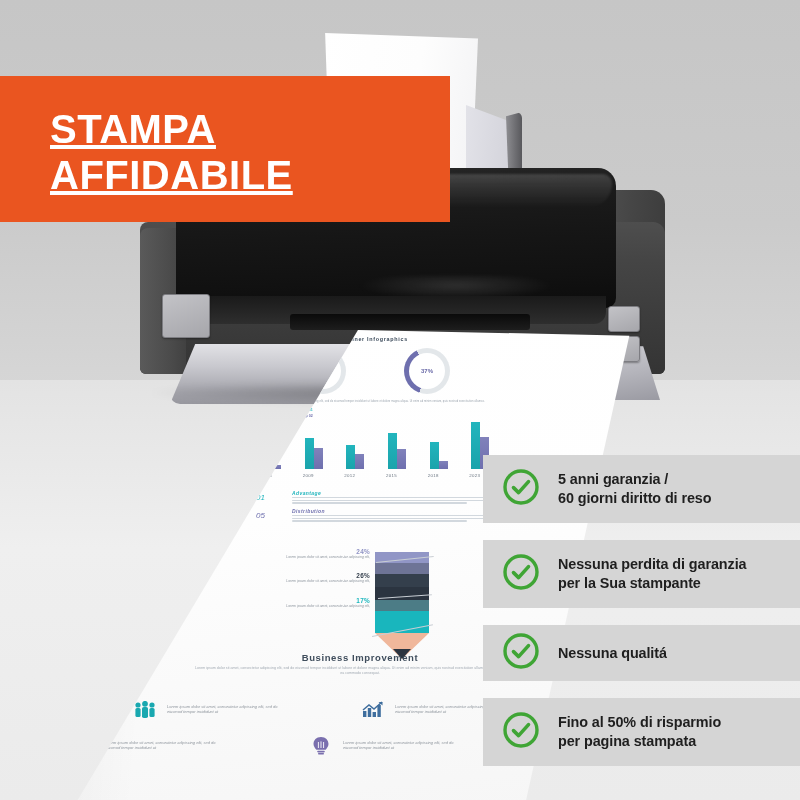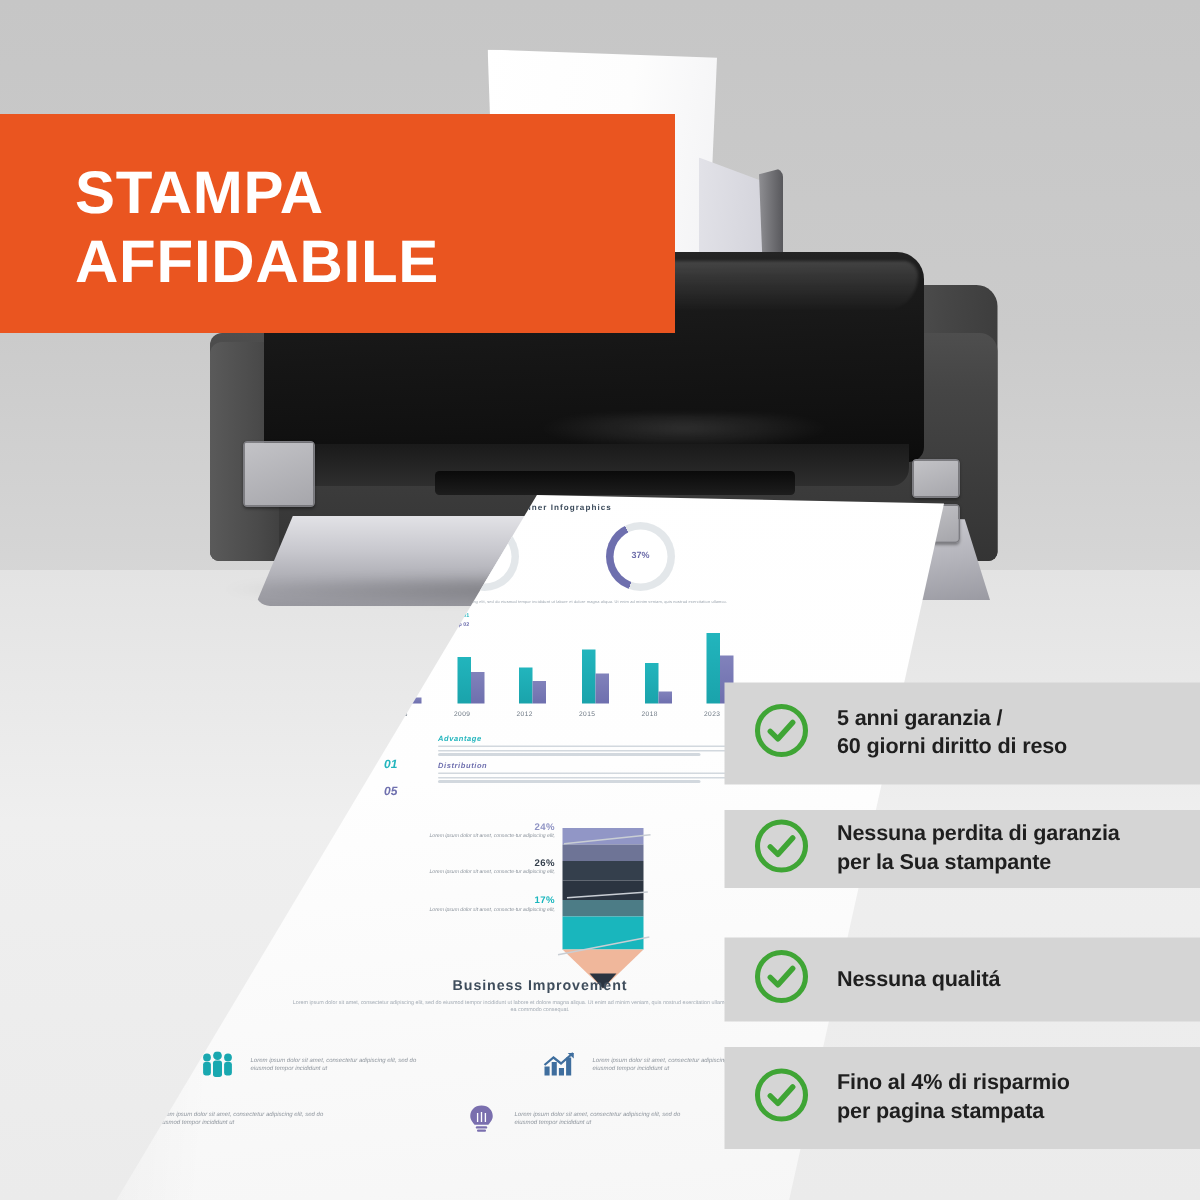--- a/index.html
+++ b/index.html
@@ -105,21 +105,21 @@
 
   .bars{position:absolute;left:196px;top:86px;width:250px;height:62px;}
   .barpair{position:absolute;bottom:9px;}
   .bar{position:absolute;bottom:0;width:9px;}
   .bar.t{background:linear-gradient(180deg,#22b5bd,#1aa3ab);left:0;}
   .bar.p{background:linear-gradient(180deg,#8182bb,#6e6fae);left:9px;}
   .yr{position:absolute;bottom:0;font-size:4.4px;color:#6b7682;letter-spacing:.3px;}
 
   .numlist{position:absolute;left:196px;top:160px;width:250px;}
   .nl-row{position:relative;height:18px;}
-  .nl-num{position:absolute;left:0;top:15px;font-size:8px;font-style:italic;font-weight:bold;}
+  .nl-num{position:absolute;left:0;top:3px;font-size:8px;font-style:italic;font-weight:normal;}
   .nl-head{position:absolute;left:36px;top:0;font-size:5px;font-weight:bold;font-style:italic;letter-spacing:.4px;}
   .nl-lines{position:absolute;left:36px;top:7px;right:0;}
   .nl-lines i{display:block;height:1.3px;background:#d2d8de;margin-bottom:1.4px;border-radius:1px;}
 
   .funnel{position:absolute;left:315px;top:222px;width:54px;}
   .fseg{width:54px;}
 
   .fpcts{position:absolute;left:170px;top:218px;width:140px;text-align:right;}
   .fp-row{margin-bottom:13px;}
   .fp-num{font-size:6.4px;font-weight:bold;letter-spacing:.3px;}
@@ -131,30 +131,30 @@
   .biz-para{position:absolute;left:300px;top:336px;transform:translateX(-50%);width:330px;
      font-size:3.6px;line-height:4.8px;color:#a3abb4;text-align:center;}
 
   .icrow{position:absolute;display:flex;align-items:center;gap:9px;}
   .ic{width:26px;height:22px;display:flex;align-items:center;justify-content:center;}
   .ic-tx{font-size:4px;line-height:5.2px;color:#8e959d;font-style:italic;width:116px;}
 
   
   .banner{position:absolute;left:0;top:76px;width:450px;height:146px;background:#ea5520;}
   .banner h1{margin:0;position:absolute;left:50px;top:30px;color:#fff;
-     font-size:40px;font-weight:bold;line-height:46px;letter-spacing:.5px;}
+     font-size:40px;font-weight:bold;line-height:46px;letter-spacing:.5px;text-decoration:underline;}
 
   
   .feat{position:absolute;left:483px;width:317px;background:#d5d5d5;
      display:flex;align-items:center;}
   .feat .chk{flex:0 0 auto;margin-left:19px;margin-right:18px;}
   .feat .ftxt{font-size:14.4px;font-weight:bold;color:#1f1f1f;line-height:19px;
      letter-spacing:-.1px;white-space:pre-line;}
   .feat.f1{top:455px;height:68px;}
-  .feat.f2{top:540px;height:52px;}
+  .feat.f2{top:540px;height:68px;}
   .feat.f3{top:625px;height:56px;}
   .feat.f4{top:698px;height:68px;}
 </style>
 </head>
 <body>
 
 <div id="stage">
 
   <div class="bg"></div>
   <div class="bg-floor"></div>
@@ -386,17 +386,17 @@
     </span>
     <span class="ftxt">Nessuna qualitá</span>
   </div>
   <div class="feat f4">
     <span class="chk">
       <svg width="38" height="38" viewBox="0 0 38 38">
           <circle cx="19" cy="19" r="16" fill="none" stroke="#3fa535" stroke-width="3.4"></circle>
           <path d="M11.5 19.6 L16.6 24.6 L26.5 13.6" fill="none" stroke="#3fa535" stroke-width="3.6" stroke-linecap="round" stroke-linejoin="round"></path>
         </svg>
     </span>
-    <span class="ftxt">Fino al 4% di risparmio
+    <span class="ftxt">Fino al 50% di risparmio
 per pagina stampata</span>
   </div>
 
 </div>
 
 </body></html>

